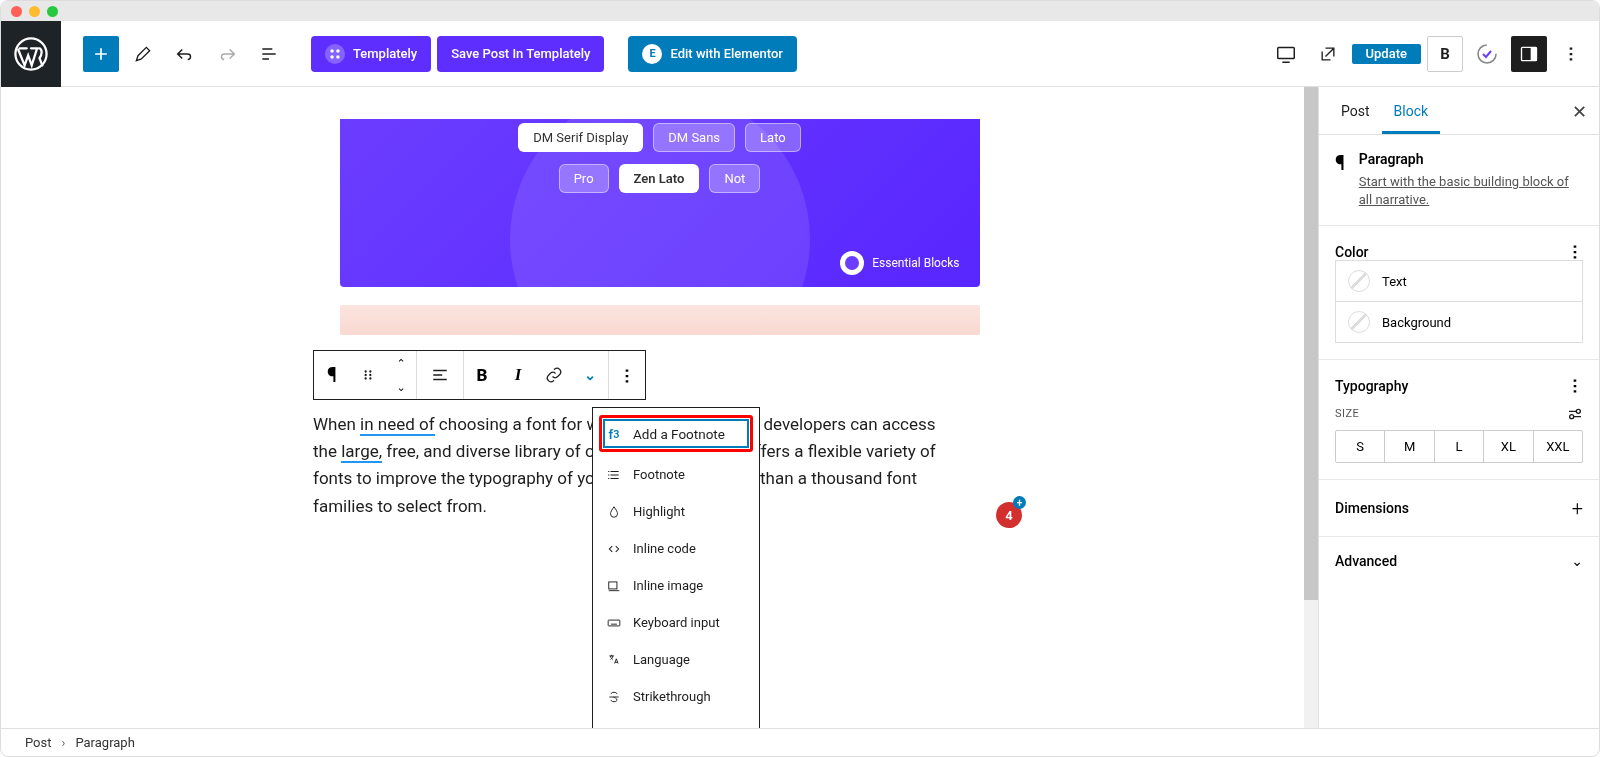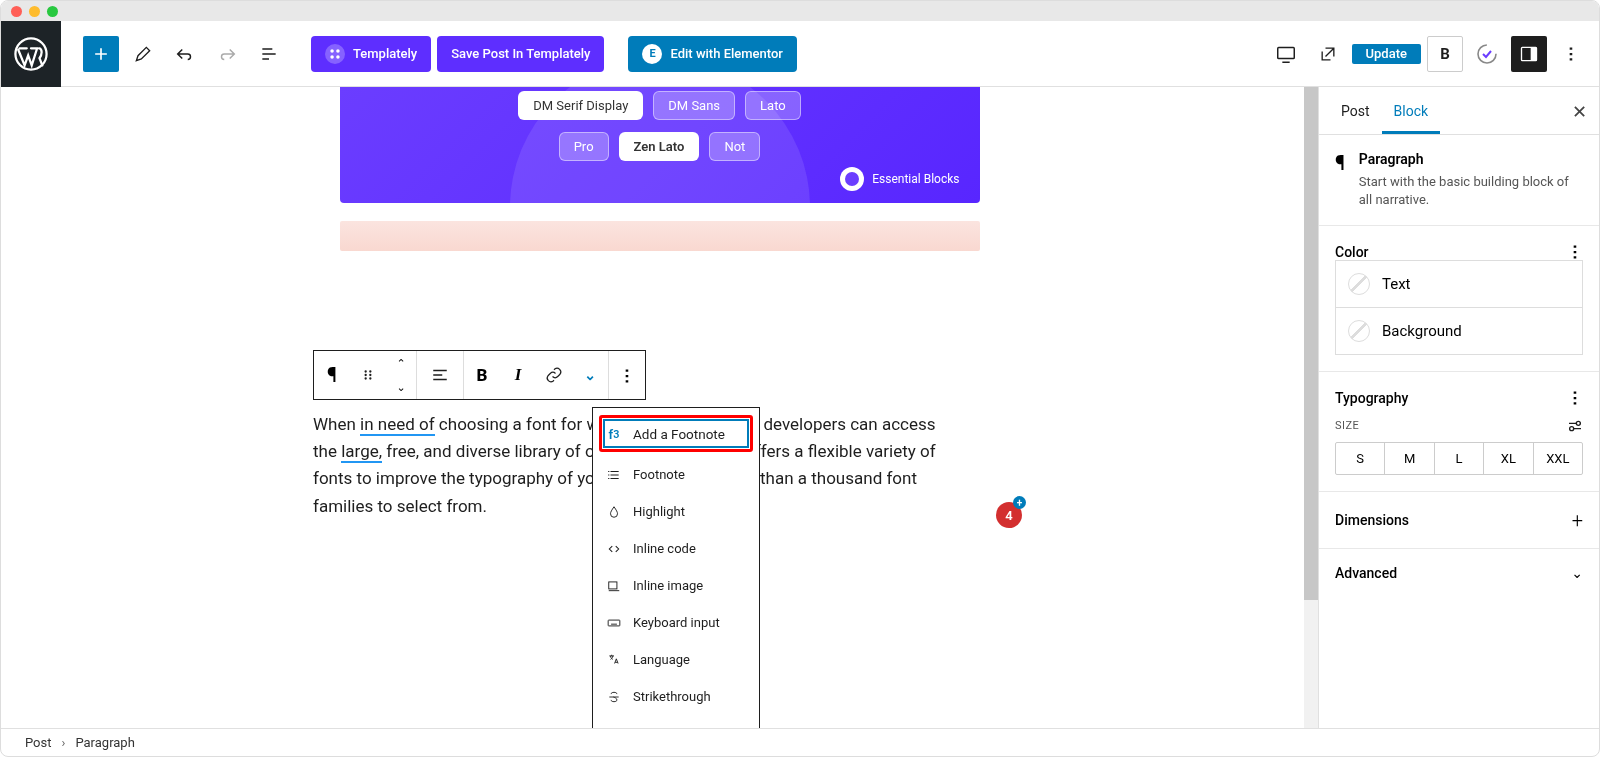--- a/index.html
+++ b/index.html
@@ -32,21 +32,21 @@
   .pill-gap { width: 12px; }
 
   
   .main { display: flex; height: calc(100% - 20px - 66px - 28px); position: relative; }
   .canvas-wrap { flex: 1; position: relative; overflow: hidden; }
   .scrollbar-fake { position:absolute; right:0; top:0; width:14px; height:100%; background:#f1f1f1;}
   .scroll-thumb { position:absolute; top:0; width:14px; height:80%; background:#c7c7c7; right:0;}
 
   
   .content { width: 640px; margin: 0 auto; position: relative; padding-top: 0; }
-  .hero { height: 116px; background: linear-gradient(135deg, #6b3dff, #5826ff); border-radius: 0 0 4px 4px; position: relative; overflow:hidden; display:flex; justify-content:center;}
+  .hero { height: 168px; background: linear-gradient(135deg, #6b3dff, #5826ff); border-radius: 0 0 4px 4px; position: relative; overflow:hidden; display:flex; justify-content:center;margin-top:32px;}
   .font-card { background: rgba(255,255,255,0.25); border:1px solid rgba(255,255,255,0.45); color: #fff; padding: 6px 14px; border-radius: 6px; font-size: 13px; white-space:nowrap;}
   .font-row { display:flex; gap:10px; justify-content:center; position:absolute;}
   .hero-badge { position: absolute; right: 20px; bottom: 12px; display: flex; align-items:center; gap:8px; color:#fff; font-size:12px;}
   .hero-badge .bicon { width:24px;height:24px;border-radius:50%;background:#fff; display:flex;align-items:center;justify-content:center;}
   .hero-badge .bicon::after{content:''; width:14px;height:14px;border-radius:50%;background:#6b3dff;}
 
   .pink-strip { height: 30px; background: linear-gradient(#fbe4df, #f9d8d0); margin-top: 18px; border-radius:2px;}
 
   
   .block-toolbar { position: absolute; top: 263px; left: 312px; height: 50px; background: #fff; border: 1px solid #1e1e1e; display: flex; align-items:center; z-index:5;}
@@ -71,23 +71,23 @@
   
   .sidebar { width: 281px; border-left: 1px solid #e0e0e0; background:#fff; overflow:hidden;}
   .tabs { height: 48px; display:flex; align-items:center; padding: 0 10px; border-bottom:1px solid #e0e0e0; position:relative;}
   .tab { padding: 0 12px; height:100%; display:flex; align-items:center; font-size:14px; cursor:pointer; color:#1e1e1e;}
   .tab.active { color:#007cba; box-shadow: inset 0 -3px 0 #007cba; font-weight:400;}
   .tabs .close-x { position:absolute; right:12px; top:14px; font-size:18px; cursor:pointer; color:#444; font-weight:300;}
   .panel-sec { padding: 16px; border-bottom:1px solid #e8e8e8; }
   .block-info { display:flex; gap:14px; }
   .block-info .bi-icon { font-size:20px; font-weight:700;}
   .block-info .bi-title { font-weight:600; font-size:14px; margin-bottom:6px;}
-  .block-info .bi-desc { font-size:13px; color:#555; line-height:1.4;}
+  .block-info .bi-desc { font-size:13px; color:#555; line-height:1.4;text-decoration:underline;}
   .sec-head { display:flex; justify-content:space-between; align-items:center; font-size:14px; font-weight:500; cursor:pointer;}
-  .color-row { height:48px; border:1px solid #ddd; display:flex; align-items:center; gap:12px; padding:0 12px; margin-top:12px; font-size:15px; cursor:pointer;}
+  .color-row { height:42px; border:1px solid #ddd; display:flex; align-items:center; gap:12px; padding:0 12px; margin-top:12px; font-size:13px; cursor:pointer;}
   .color-row:not(:first-of-type){margin-top:-1px;}
   .color-sw { width:22px;height:22px;border-radius:50%;border:1px solid #ddd; background: linear-gradient(135deg, #fff 45%, #ddd 45%, #ddd 55%, #fff 55%);}
   .size-row { margin-top:10px; border:1px solid #ccc; border-radius:2px; display:flex;}
   .size-row div { flex:1; text-align:center; padding:8px 0; font-size:13px; border-right:1px solid #ccc; cursor:pointer;}
   .size-row div:last-child{border-right:none;}
   .typo-label { font-size:11px; letter-spacing:0.5px; color:#555; margin-top:12px; display:flex; justify-content:space-between; align-items:center;}
   .vdots { font-size: 16px; cursor:pointer; letter-spacing:-1px;}
   .plus { font-size: 20px; font-weight:300; cursor:pointer;}
   .chev { font-size: 14px; cursor:pointer;}
 

